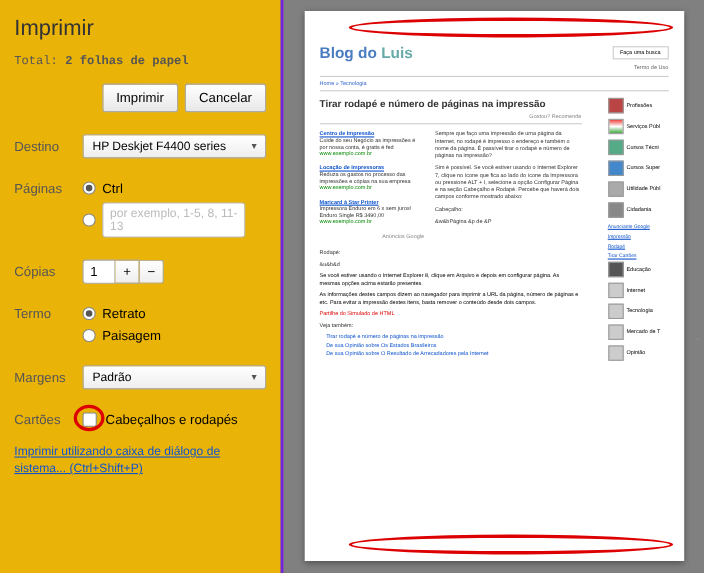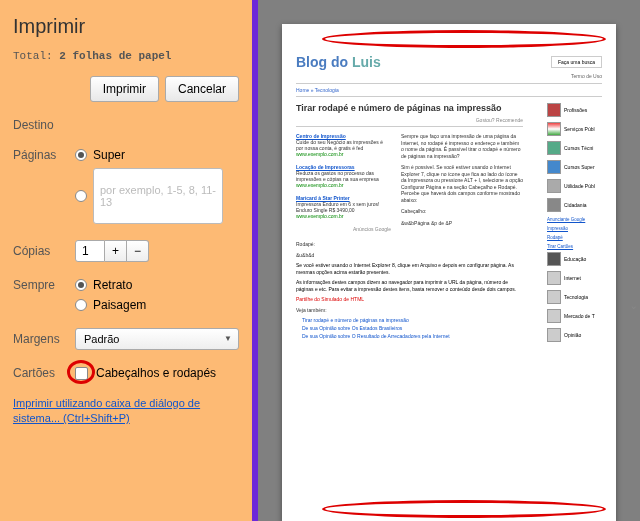--- a/index.html
+++ b/index.html
@@ -1,41 +1,41 @@
 <!DOCTYPE html>
 <html><head>
 <meta charset="utf-8">
 <style>
 * { box-sizing: border-box; margin: 0; padding: 0; }
 body { font-family: Arial, sans-serif; font-size: 12px; background: #fff; width: 640px; height: 521px; overflow: hidden; display: flex; }
-.sidebar { width: 258px; background: #fdba74; padding: 15px 13px; border-right: 6px solid #6d28d9; }
+.sidebar { width: 258px; background: #eab308; padding: 15px 13px; border-right: 3px solid #6d28d9; }
 .title { font-size: 20px; color: #333; font-weight: normal; margin-bottom: 12px; }
 .total { font-size: 11px; color: #555; margin-bottom: 14px; font-family: Liberation Mono, monospace; }
 .total b { font-weight: bold; }
 .btn-row { display: flex; justify-content: flex-end; gap: 6px; margin-bottom: 16px; }
 .btn { background: linear-gradient(#fff,#e8e8e8); border: 1px solid #aaa; border-radius: 3px; padding: 5px 12px; font-size: 12px; cursor: pointer; }
-.row { display: flex; align-items: center; margin-bottom: 16px; }
+.row { display: flex; align-items: center; margin-bottom: 16px; margin-top: 20px; }
 .row-lbl { width: 62px; color: #555; font-size: 12px; }
 .row-ctl { flex: 1; }
 .select { width: 100%; background: linear-gradient(#fff,#eee); border: 1px solid #aaa; border-radius: 3px; padding: 4px 20px 4px 8px; font-size: 11px; position: relative; }
 .select::after { content: "▼"; position: absolute; right: 6px; top: 5px; font-size: 8px; color: #555; }
 .radio-stack { display: flex; flex-direction: column; gap: 6px; }
 .radio-line { display: flex; align-items: center; gap: 6px; }
 .radio { width: 12px; height: 12px; border: 1px solid #888; border-radius: 50%; background: #fff; display: flex; align-items: center; justify-content: center; }
 .radio.checked::after { content: ""; width: 6px; height: 6px; border-radius: 50%; background: #555; }
-.range-input { border: 1px solid #bbb; border-radius: 3px; padding: 15px 6px; font-size: 11px; color: #999; width: 130px; background: #fff; }
+.range-input { border: 1px solid #bbb; border-radius: 3px; padding: 3px 6px; font-size: 11px; color: #999; width: 130px; background: #fff; }
 .copies-grp { display: flex; }
 .copies-num { width: 30px; border: 1px solid #aaa; border-radius: 3px 0 0 3px; padding: 3px 6px; font-size: 12px; background: #fff; }
 .copies-btn { width: 22px; border: 1px solid #aaa; border-left: none; background: linear-gradient(#fff,#eee); font-size: 12px; display: flex; align-items: center; justify-content: center; }
 .copies-btn:last-child { border-radius: 0 3px 3px 0; }
 .checkbox { width: 13px; height: 13px; border: 1px solid #888; border-radius: 2px; background: #fff; }
 .check-line { display: flex; align-items: center; gap: 8px; position: relative; }
 .red-circle { position: absolute; border: 3px solid #d00; border-radius: 50%; pointer-events: none; }
 .syslink { color: #15c; font-size: 11px; text-decoration: underline; margin-top: 10px; display: block; line-height: 1.4; }
-.preview-pane { flex: 1; background: #808080; padding: 24px; display: flex; justify-content: center; align-items: flex-start; position: relative; overflow: hidden; }
+.preview-pane { flex: 1; background: #808080; padding: 10px; display: flex; justify-content: center; align-items: flex-start; position: relative; overflow: hidden; }
 .page { width: 345px; height: 500px; background: #fff; box-shadow: 0 2px 6px rgba(0,0,0,0.4); padding: 12px 14px; font-size: 6px; position: relative; }
 .page-hdr-ann { position: absolute; top: 6px; left: 40px; right: 10px; height: 18px; border: 3px solid #d00; border-radius: 50%; }
 .page-ftr-ann { position: absolute; bottom: 6px; left: 40px; right: 10px; height: 18px; border: 3px solid #d00; border-radius: 50%; }
 .blog-top { display: flex; justify-content: space-between; align-items: center; margin: 18px 0 3px; }
 .blog-title { font-size: 14px; color: #4a7cc0; font-weight: bold; }
 .blog-title .luis { color: #6aa; }
 .search-box { border: 1px solid #ccc; padding: 2px 6px; font-size: 5px; }
 .tiny-link { font-size: 5px; color: #666; text-align: right; margin-bottom: 4px; }
 .crumb { font-size: 5px; color: #36c; border-top: 1px solid #ccc; border-bottom: 1px solid #ccc; padding: 3px 0; margin-bottom: 6px; }
 .main-cols { display: flex; gap: 24px; }
@@ -78,49 +78,52 @@
   <div class="total">
     <span>Total: </span><b>2 folhas de papel</b>
   </div>
   <div class="btn-row">
     <button class="btn">Imprimir</button>
     <button class="btn">Cancelar</button>
   </div>
 
   <div class="row">
     <div class="row-lbl">Destino</div>
+    <div class="row-ctl">
+      <div class="select">HP Deskjet F4400 series</div>
+    </div>
   </div>
 
   <div class="row" style="align-items:flex-start">
     <div class="row-lbl">Páginas</div>
     <div class="row-ctl radio-stack">
       <div class="radio-line">
         <span class="radio checked"></span>
-        <span>Super</span>
+        <span>Ctrl</span>
       </div>
       <div class="radio-line">
         <span class="radio"></span>
         <div class="range-input" placeholder="por exemplo, 1-5, 8, 11-13"><span style="color:#bbb">por exemplo, 1-5, 8, 11-13</span></div>
       </div>
     </div>
   </div>
 
   <div class="row">
     <div class="row-lbl">Cópias</div>
     <div class="row-ctl">
       <div class="copies-grp">
         <div class="copies-num">1</div>
         <div class="copies-btn">+</div>
         <div class="copies-btn">−</div>
       </div>
     </div>
   </div>
 
   <div class="row" style="align-items:flex-start">
-    <div class="row-lbl">Sempre</div>
+    <div class="row-lbl">Termo</div>
     <div class="row-ctl radio-stack">
       <div class="radio-line">
         <span class="radio checked"></span>
         <span>Retrato</span>
       </div>
       <div class="radio-line">
         <span class="radio"></span>
         <span>Paisagem</span>
       </div>
     </div>

